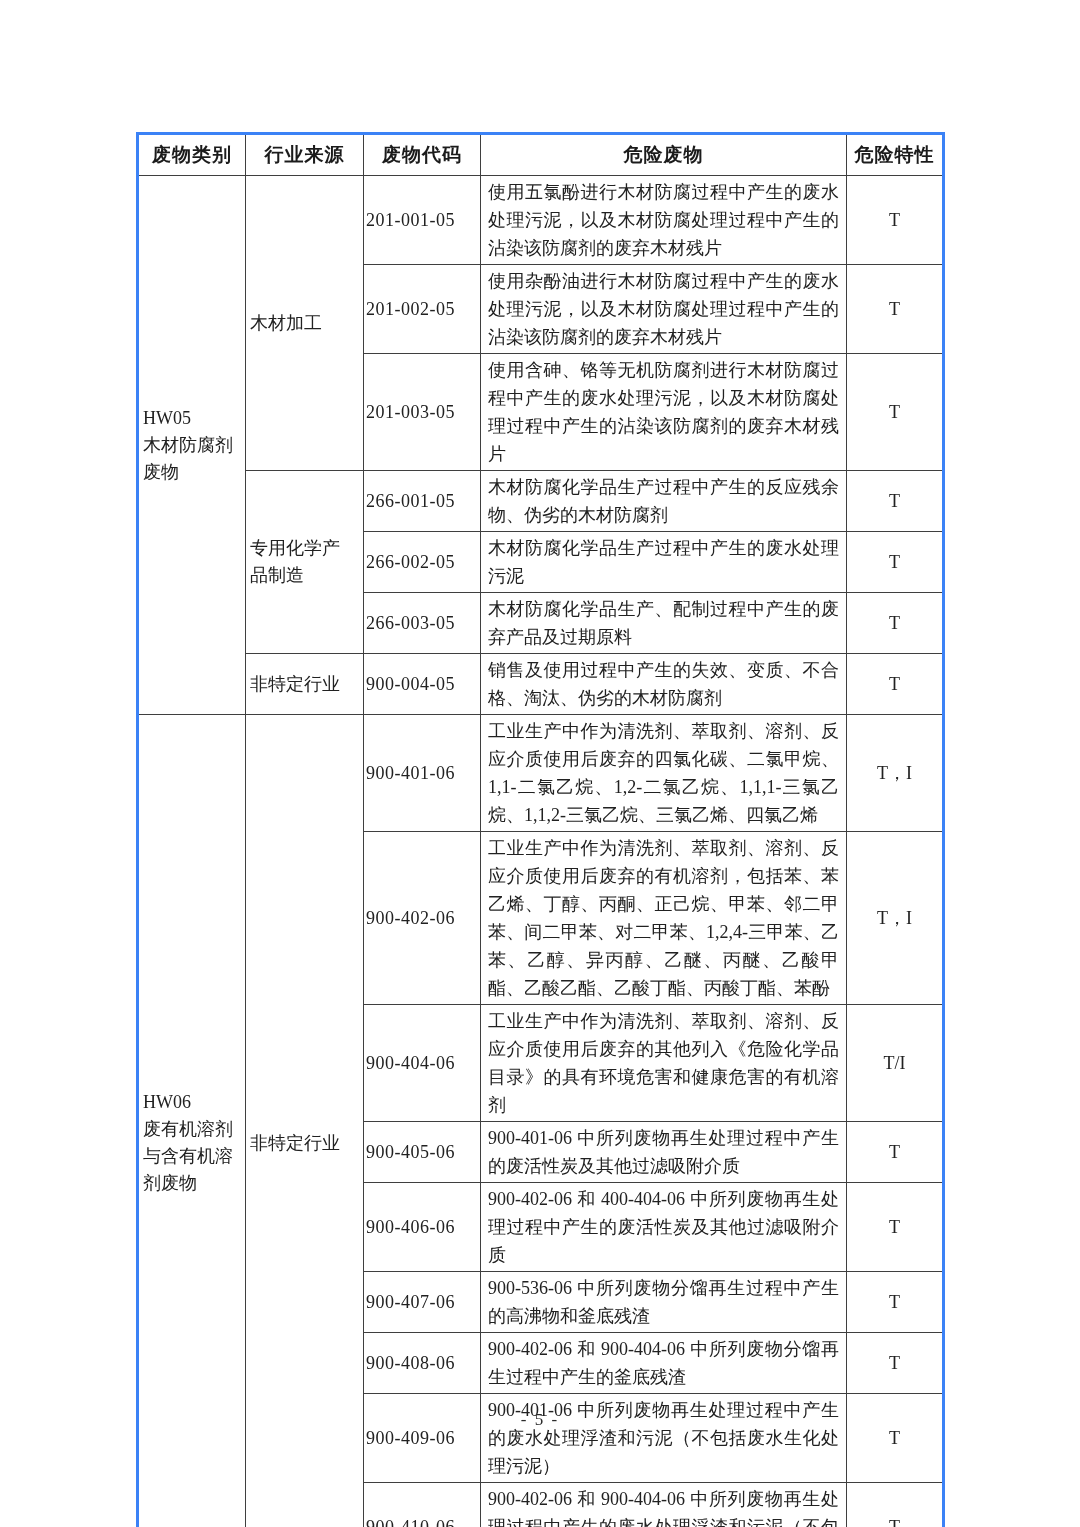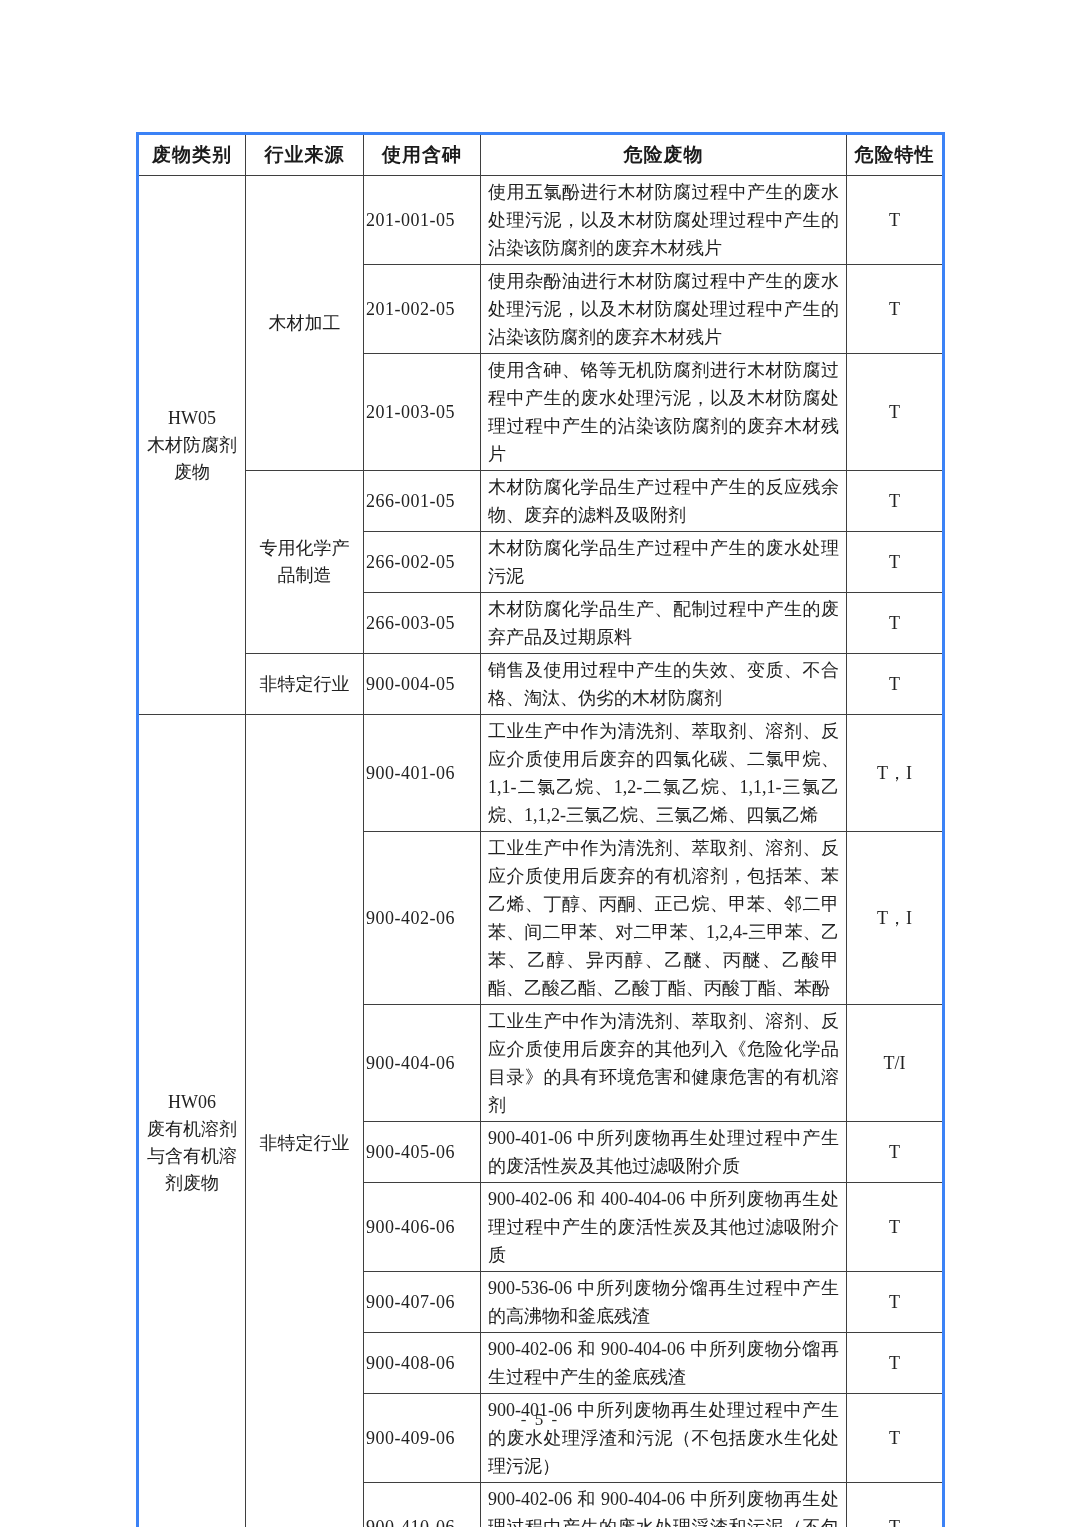--- a/index.html
+++ b/index.html
@@ -30,21 +30,21 @@
   .waste-table th {
     font-family: "Liberation Sans", "DejaVu Sans", sans-serif;
     font-weight: bold;
     font-size: 19px;
     height: 38px;
     letter-spacing: 1px;
     color: #1b1b1b;
     text-align: center;
   }
   .cell-category, .cell-industry {
-    text-align: center;
+    text-align: left;
     white-space: pre-line;
     font-size: 18px;
     line-height: 27px;
     padding: 2px 4px;
   }
   .cell-code {
     text-align: left;
     font-size: 18px;
     letter-spacing: 0.5px;
     padding: 1px 2px;
@@ -82,21 +82,21 @@
       <col style="width:108px">
       <col style="width:118px">
       <col style="width:117px">
       <col style="width:366px">
       <col style="width:97px">
     </colgroup>
     <thead>
       <tr>
         <th>废物类别</th>
         <th>行业来源</th>
-        <th>使用含砷</th>
+        <th>废物代码</th>
         <th>危险废物</th>
         <th>危险特性</th>
       </tr>
     </thead>
     <tbody>
 
       <tr>
         <td class="cell-category" rowspan="7">HW05
 木材防腐剂
 废物</td>
@@ -113,21 +113,21 @@
       <tr>
         <td class="cell-code">201-003-05</td>
         <td class="cell-desc">使用含砷、铬等无机防腐剂进行木材防腐过程中产生的废水处理污泥，以及木材防腐处理过程中产生的沾染该防腐剂的废弃木材残片</td>
         <td class="cell-hazard">T</td>
       </tr>
 
       <tr>
         <td class="cell-industry" rowspan="3">专用化学产
 品制造</td>
         <td class="cell-code">266-001-05</td>
-        <td class="cell-desc">木材防腐化学品生产过程中产生的反应残余物、废弃的滤料及吸附剂</td>
+        <td class="cell-desc">木材防腐化学品生产过程中产生的反应残余物、伪劣的木材防腐剂</td>
         <td class="cell-hazard">T</td>
       </tr>
       <tr>
         <td class="cell-code">266-002-05</td>
         <td class="cell-desc">木材防腐化学品生产过程中产生的废水处理污泥</td>
         <td class="cell-hazard">T</td>
       </tr>
       <tr>
         <td class="cell-code">266-003-05</td>
         <td class="cell-desc">木材防腐化学品生产、配制过程中产生的废弃产品及过期原料</td>

